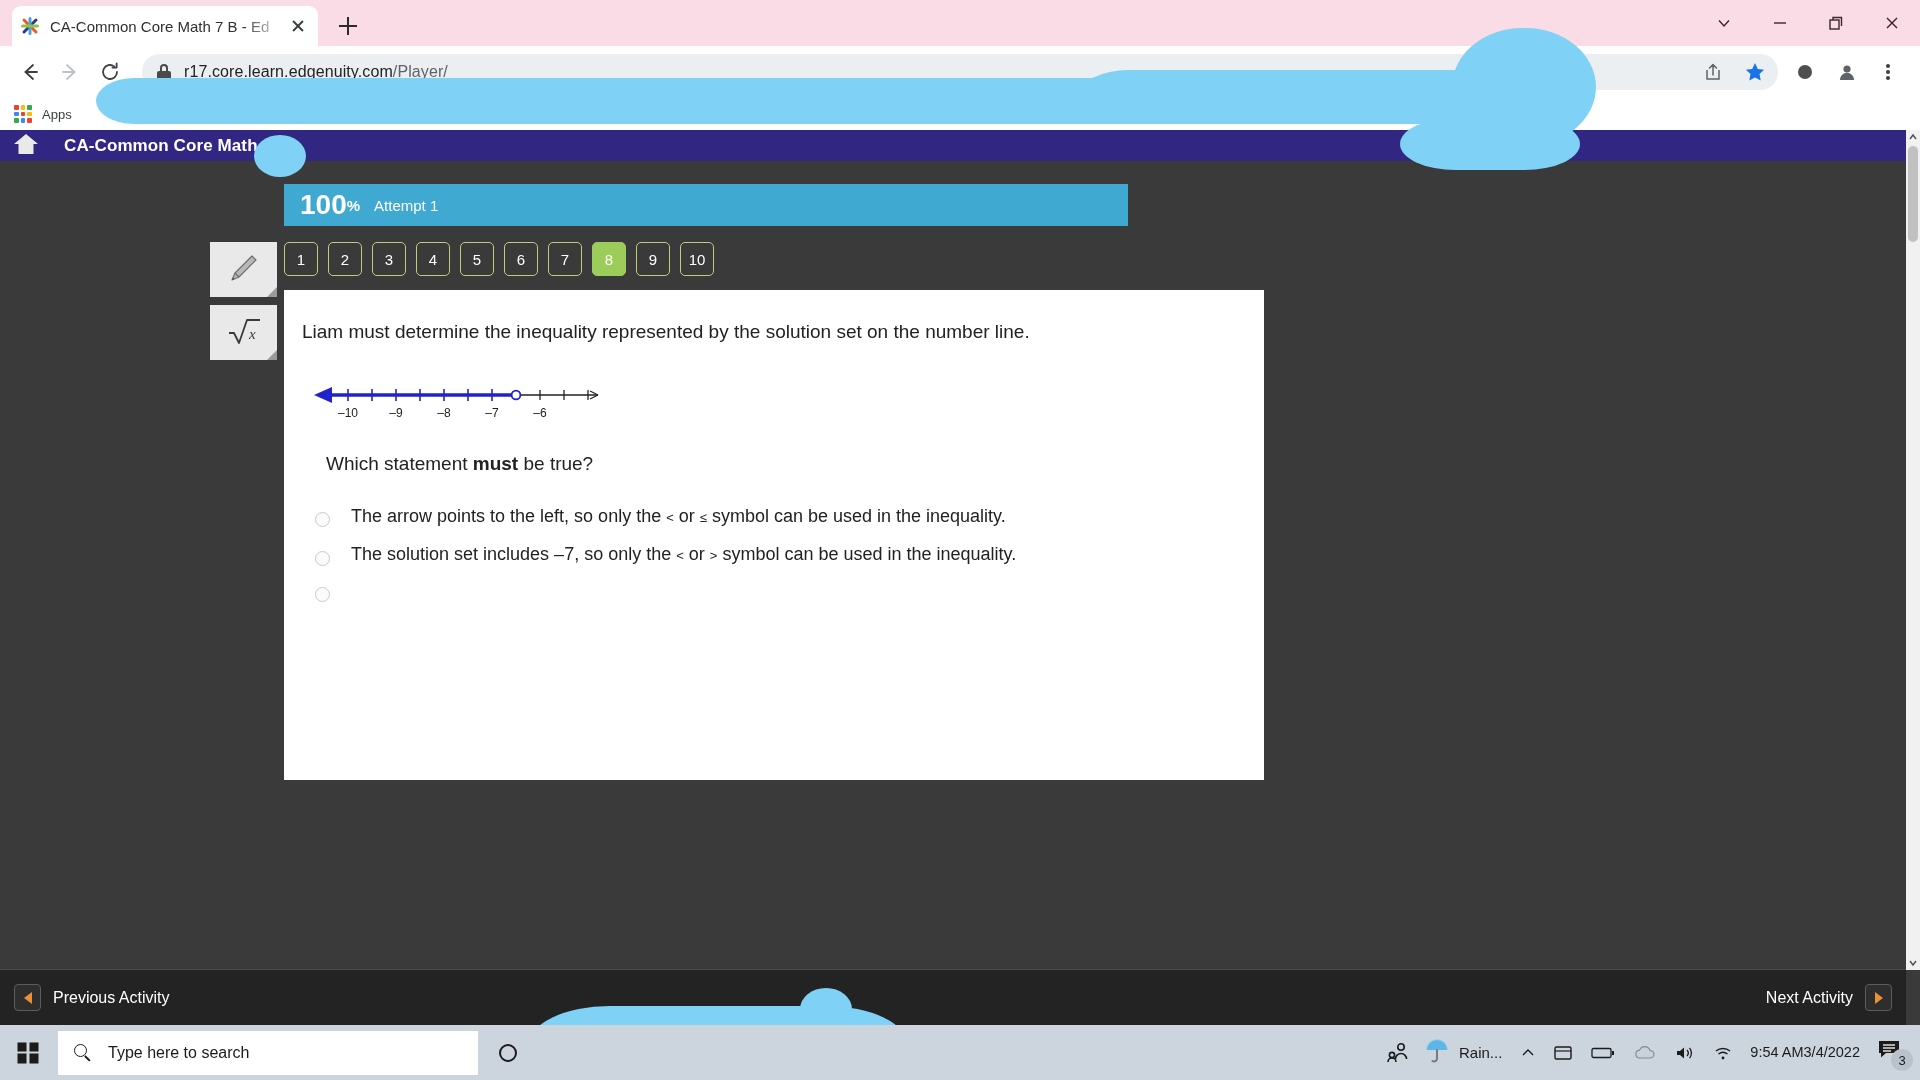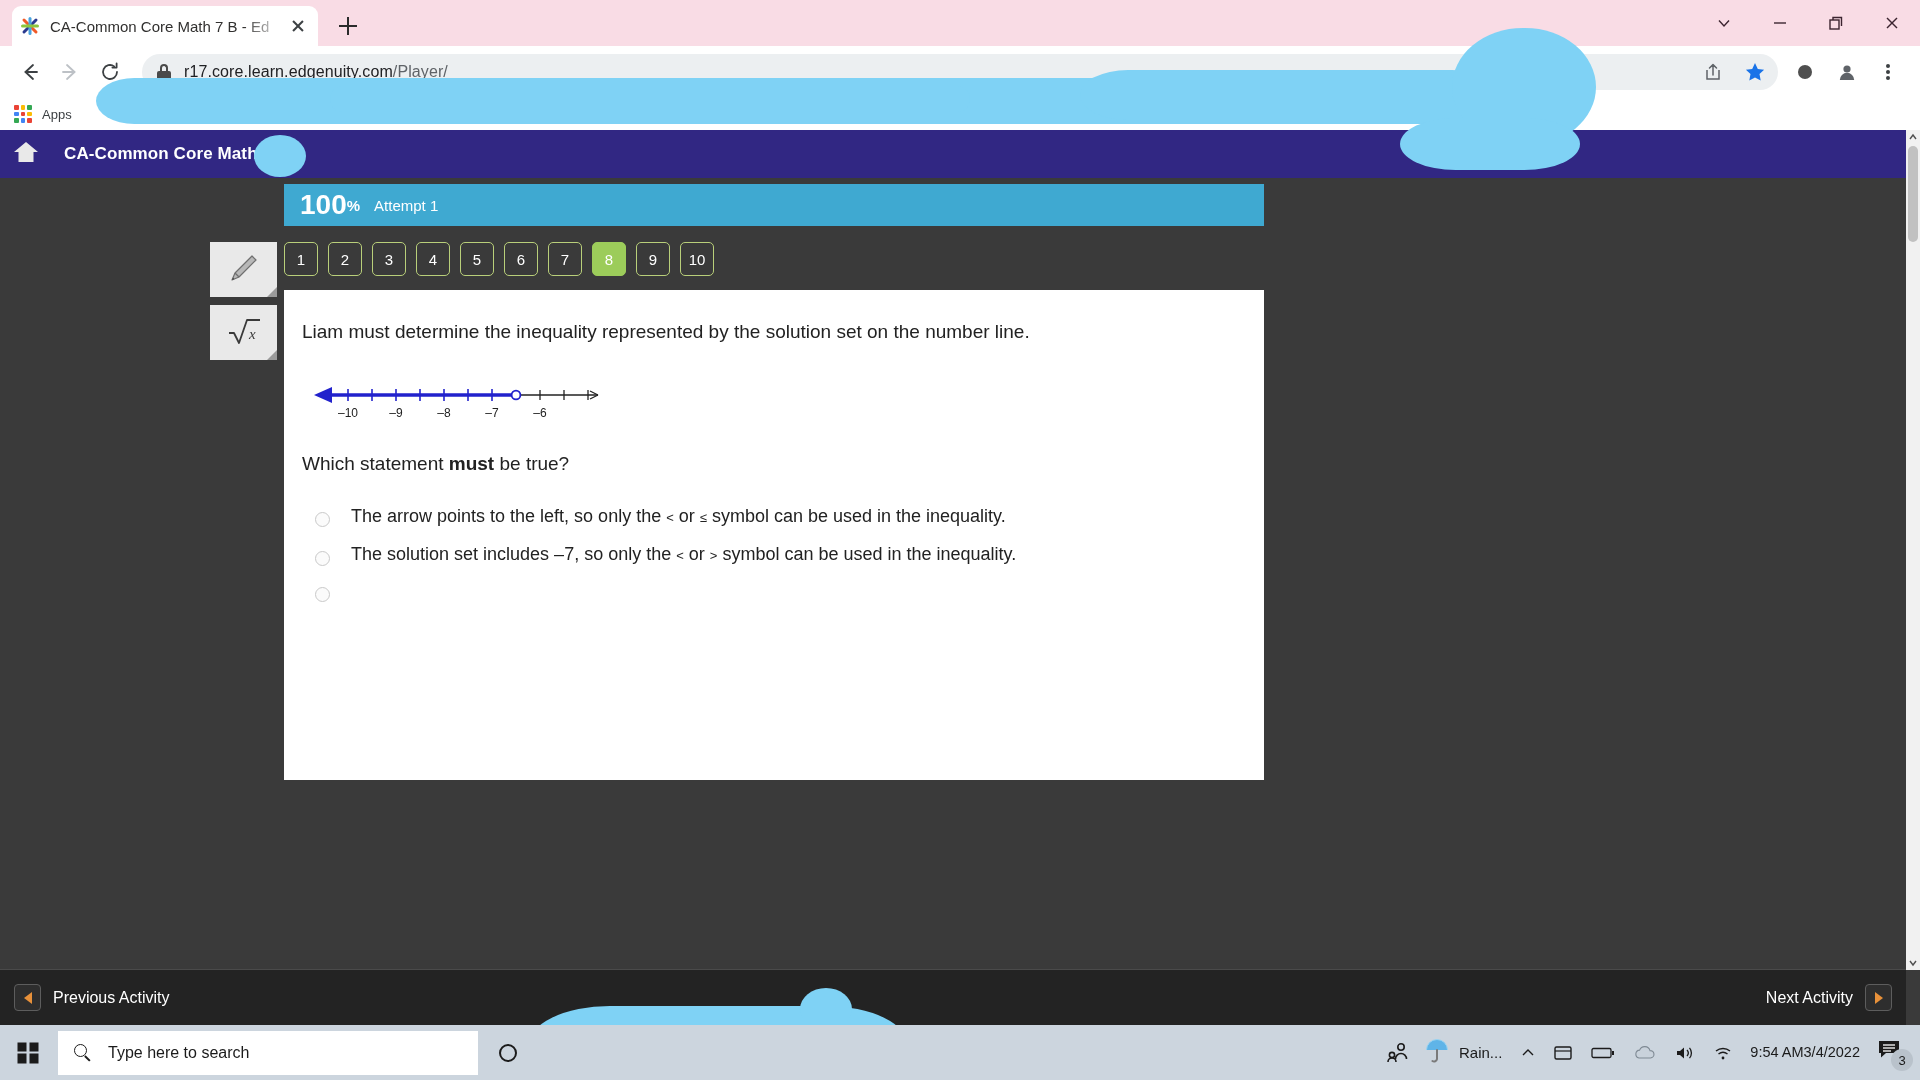--- a/index.html
+++ b/index.html
@@ -81,29 +81,29 @@
   .bookmarkbar { height: 32px; background: #ffffff; display: flex; align-items: center; padding: 0 14px; }
   .apps-grid { width: 18px; height: 18px; display: grid; grid-template-columns: repeat(3,1fr);
                grid-template-rows: repeat(3,1fr); gap: 2px; margin-right: 10px; }
   .apps-grid i { border-radius: 1px; }
   .apps-label { font-size: 13px; color: #3c4043; }
 
   
   .appwrap { position: absolute; left: 0; top: 130px; right: 0; bottom: 0; background: #3a3a3a; }
 
   .app-header {
-    height: 48px; background: #312783; display: flex; align-items: center;
+    height: 31px; background: #312783; display: flex; align-items: center;
     position: relative;
   }
   .home-btn { width: 52px; height: 44px; position: relative; }
   .home-icon { position: absolute; left: 50%; top: 50%; transform: translate(-50%,-50%); }
   .app-title { color: #ffffff; font-size: 17px; font-weight: bold; margin-left: 12px; letter-spacing: .1px; }
 
   .scorebar {
-    position: absolute; left: 284px; top: 54px; width: 980px; height: 42px;
+    position: absolute; left: 284px; top: 54px; width: 844px; height: 42px;
     background: #3fa9d1; display: flex; align-items: center; padding-left: 16px;
   }
   .score-pct { font-size: 28px; font-weight: bold; color: #ffffff; line-height: 1; }
   .score-sym { font-size: 15px; font-weight: bold; color: #ffffff; vertical-align: super; }
   .score-attempt { font-size: 15px; color: #ffffff; margin-left: 14px; }
 
   .qnav { position: absolute; left: 284px; top: 112px; display: flex; gap: 10px; }
   .qbtn {
     width: 34px; height: 34px; border: 1px solid #b9cf7a; border-radius: 5px;
     background: #3a3a3a; color: #ffffff; font-size: 15px;
@@ -120,21 +120,21 @@
     content: ""; position: absolute; right: 0; bottom: 0;
     border-style: solid; border-width: 0 0 10px 10px;
     border-color: transparent transparent #9a9a9a transparent;
   }
 
   .qcard {
     position: absolute; left: 284px; top: 160px; width: 980px; height: 490px;
     background: #ffffff; padding: 30px 0 0 18px;
   }
   .qtext { font-size: 19px; color: #222222; line-height: 1.3; }
-  .qprompt { font-size: 19px; color: #222222; margin-top: 0; }
+  .qprompt { font-size: 19px; color: #222222; margin-top: 0; margin-left: 24px; }
   .qprompt b { font-weight: bold; }
 
   .numline-wrap { margin-top: 34px; margin-left: 4px; }
 
   .options { margin-top: 30px; }
   .option { display: flex; align-items: flex-end; margin-bottom: 16px; }
   .radio {
     width: 15px; height: 15px; border-radius: 50%;
     border: 1px solid #c9c9c9; background: #fbfbfb;
     flex: 0 0 15px; margin-top: 5px; margin-left: 13px;

